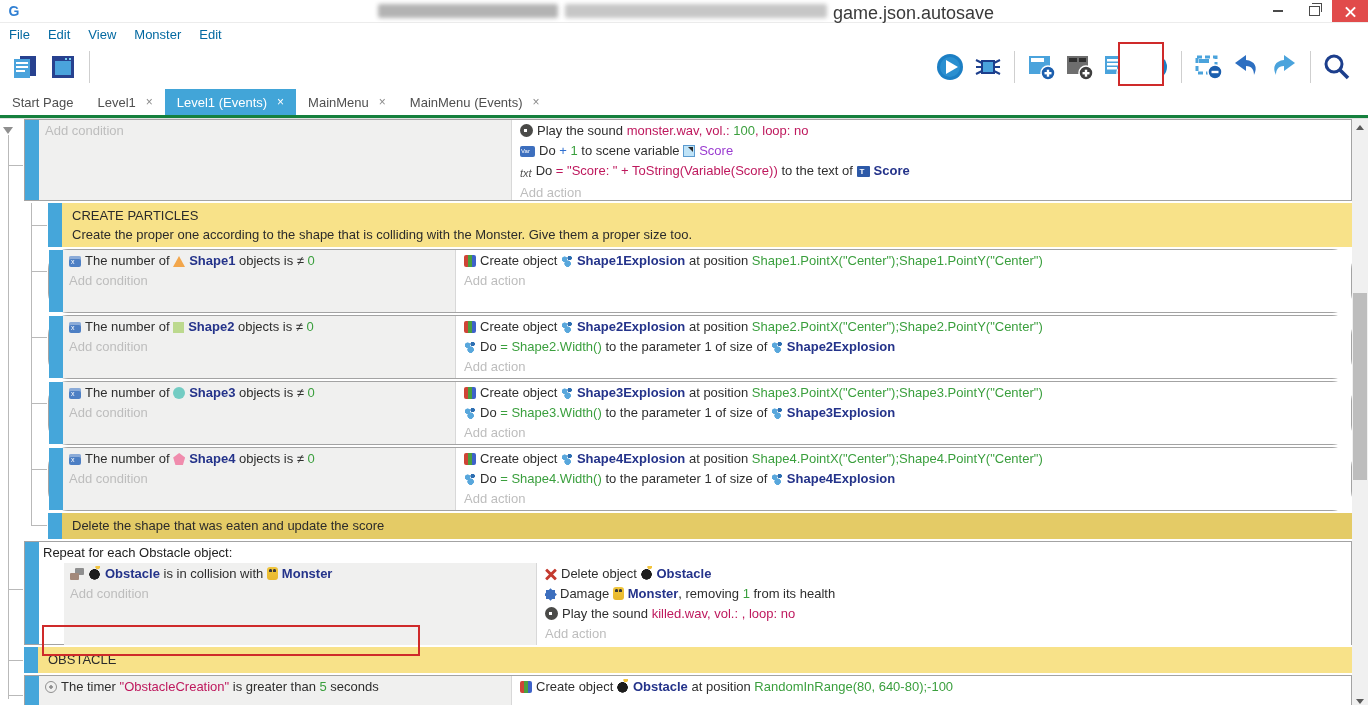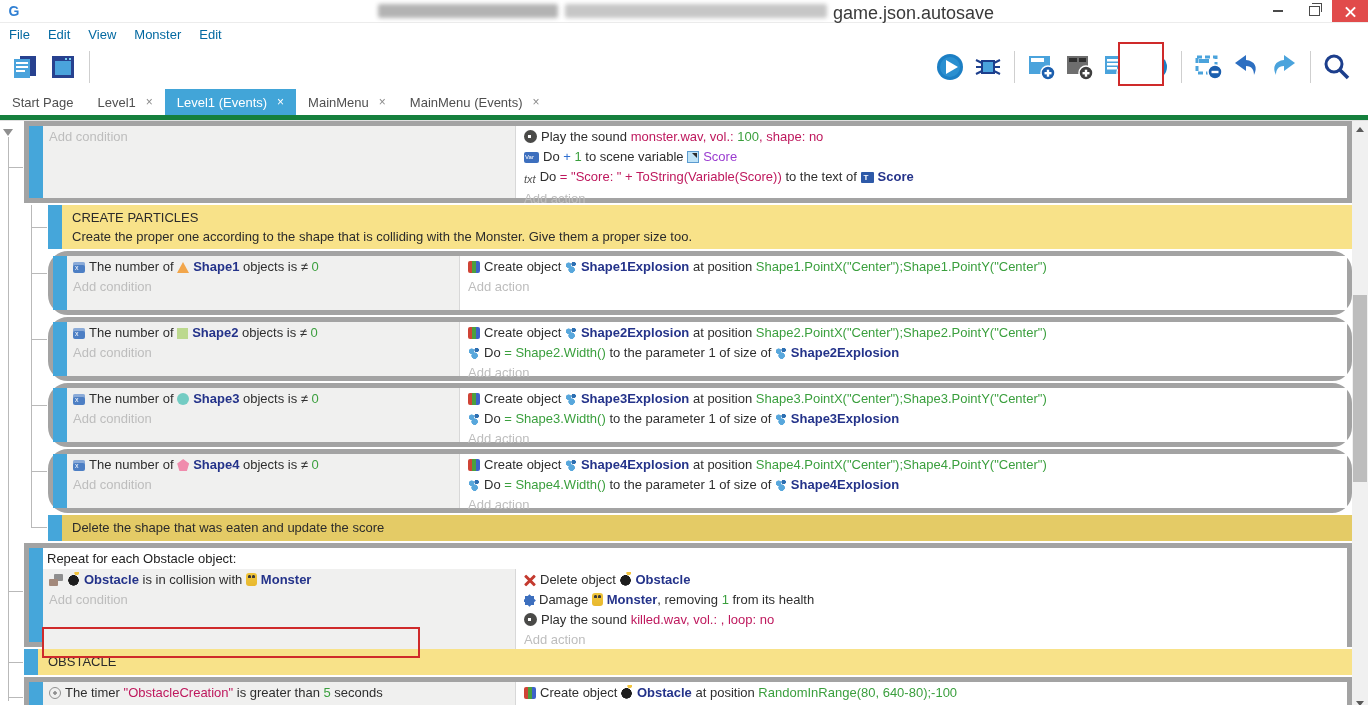--- a/index.html
+++ b/index.html
@@ -29,30 +29,30 @@
   .menubar{height:22px;display:flex;align-items:center;background:#fff;}
   .menubar span{padding:18px 9px;color:#0369a1;cursor:default;}
   
   .toolbar{height:44px;display:flex;align-items:center;background:#fff;position:relative;}
   .tgroup{display:flex;align-items:center;gap:4px;}
   .tgroup.left{margin-left:8px;}
   .tgroup.right{position:absolute;right:14px;top:3px;}
   .tbtn{width:34px;height:38px;display:flex;align-items:center;justify-content:center;}
   .tsep{width:1px;height:32px;background:#cfcfcf;margin:0 5px;}
   
-  .tabbar{height:26px;display:flex;align-items:stretch;background:#fff;border-bottom:5px solid #15803d;}
+  .tabbar{height:26px;display:flex;align-items:stretch;background:#fff;border-bottom:3px solid #15803d;}
   .tab{display:flex;align-items:center;padding:0 12px;color:#4f4f4f;gap:10px;cursor:default;white-space:nowrap;}
   .tab .x{color:#8a8a8a;font-size:12px;}
   .tab.active{background:#42a5d8;color:#fff;}
   .tab.active .x{color:#fff;}
   
   .events{position:relative;height:591px;overflow:hidden;background:#fff;border-top:1px solid #e0e0e0;}
   .events-root{position:absolute;left:0;top:0;width:1352px;}
   .ev,.cm{display:flex;margin-bottom:2px;box-sizing:border-box;}
-  .ev{border:5px solid #a3a3a3;justify-content:space-between;}
+  .ev{border:1px solid #a3a3a3;justify-content:space-between;}
   .lvl0{margin-left:24px;} .lvl1{margin-left:48px;border-radius:20px;}
   .bar{width:14px;background:#45a6da;flex:none;}
   .cells{display:flex;flex:1;}
   .cond{background:#f0f0ef;padding:1px 6px;box-sizing:border-box;flex:none;}
   .lvl0 .cond{width:472px;} .lvl1 .cond{width:392px;}
   .act{flex:1;background:#fff;border-left:1px solid #d8d8d8;padding:1px 8px;box-sizing:border-box;}
   .evbody{flex:1;display:flex;flex-direction:column;}
   .rep-hdr{padding:1px 4px;height:20px;line-height:19px;color:#222;background:#fff;}
   .line{line-height:20px;white-space:nowrap;overflow:hidden;}
   .cm-body{flex:1;background:#f8e289;padding:3px 10px;box-sizing:border-box;}
@@ -272,21 +272,21 @@
 
 <div class="events">
   <div class="events-root" id="events-root">
       <div class="ev lvl0" style="height: 82px;">
         <span class="bar"></span>
         <div class="cells">
           <div class="cond">
             <div class="line ph">Add condition</div>
           </div>
           <div class="act">
-            <div class="line"><span class="ic ic-sound"></span><span class="c-t">Play the sound </span><span class="c-p">monster.wav, vol.: </span><span class="c-e">100</span><span class="c-p">, shape: no</span></div>
+            <div class="line"><span class="ic ic-sound"></span><span class="c-t">Play the sound </span><span class="c-p">monster.wav, vol.: </span><span class="c-e">100</span><span class="c-p">, loop: no</span></div>
             <div class="line"><span class="ic ic-var"></span><span class="c-t">Do </span><span class="c-op">+ </span><span class="c-e">1</span><span class="c-t"> to scene variable </span><span class="ic ic-scenevar"></span><span class="c-v">Score</span></div>
             <div class="line"><span class="ic ic-txt"></span><span class="c-t">Do </span><span class="c-p">= "Score: " + ToString(Variable(Score))</span><span class="c-t"> to the text of </span><span class="ic ic-textobj"></span><span class="c-o">Score</span></div>
             <div class="line ph">Add action</div>
           </div>
         </div>
       </div>
       <div class="cm lvl1" style="height: 44px;">
         <span class="bar"></span>
         <div class="cm-body">
           <div class="cm-title">CREATE PARTICLES</div>
@@ -351,21 +351,21 @@
       <div class="cm lvl1" style="height: 26px;">
         <span class="bar"></span>
         <div class="cm-body sel">
           <div class="cm-title">Delete the shape that was eaten and update the score</div>
         </div>
       </div>
       <div class="ev lvl0" style="height: 104px;">
         <span class="bar"></span>
         <div class="evbody">
           <div class="rep-hdr">Repeat for each Obstacle object:</div>
-          <div class="cells" style="flex: 1 1 0%;">
+          <div class="cells" style="flex: 1 1 0%; margin-left: 25px;">
             <div class="cond">
               <div class="line"><span class="ic ic-collision"></span><span class="ic ic-obstacle"></span><span class="c-o">Obstacle</span><span class="c-t"> is in collision with </span><span class="ic ic-monster"></span><span class="c-o">Monster</span></div>
               <div class="line ph">Add condition</div>
             </div>
             <div class="act">
               <div class="line"><span class="ic ic-deletex"></span><span class="c-t">Delete object </span><span class="ic ic-obstacle"></span><span class="c-o">Obstacle</span></div>
               <div class="line"><span class="ic ic-damage"></span><span class="c-t">Damage </span><span class="ic ic-monster"></span><span class="c-o">Monster</span><span class="c-t">, removing </span><span class="c-e">1</span><span class="c-t"> from its health</span></div>
               <div class="line"><span class="ic ic-sound"></span><span class="c-t">Play the sound </span><span class="c-p">killed.wav, vol.: , loop: no</span></div>
               <div class="line ph">Add action</div>
             </div>

